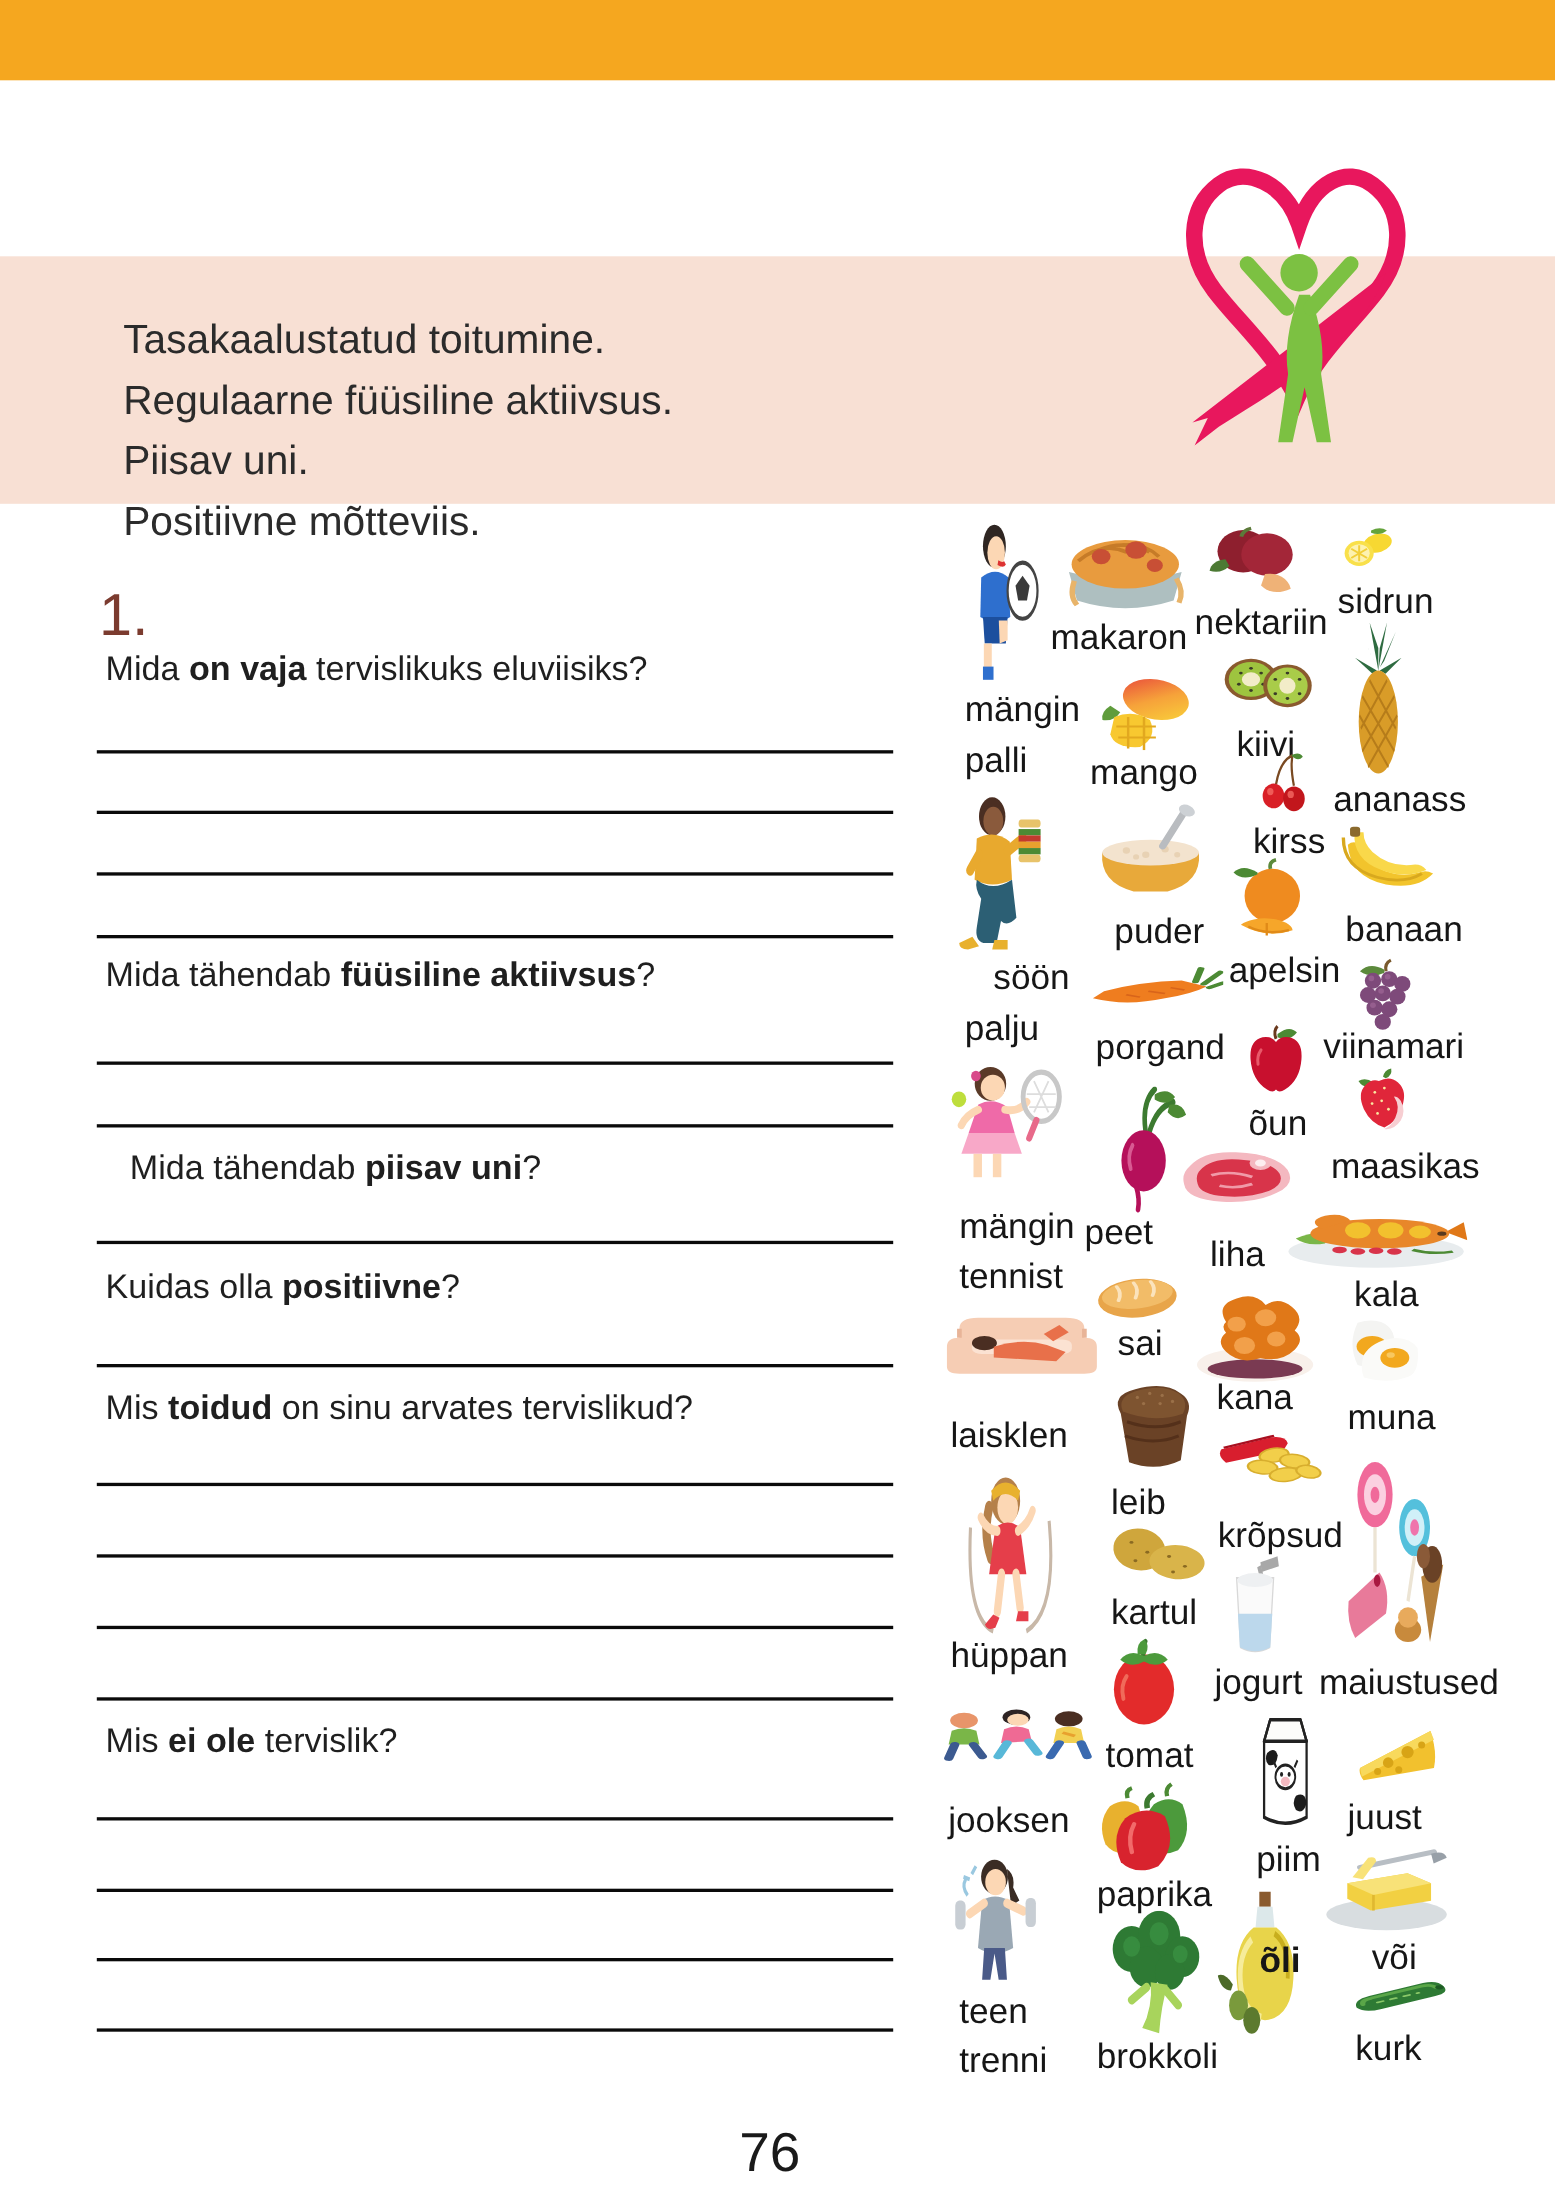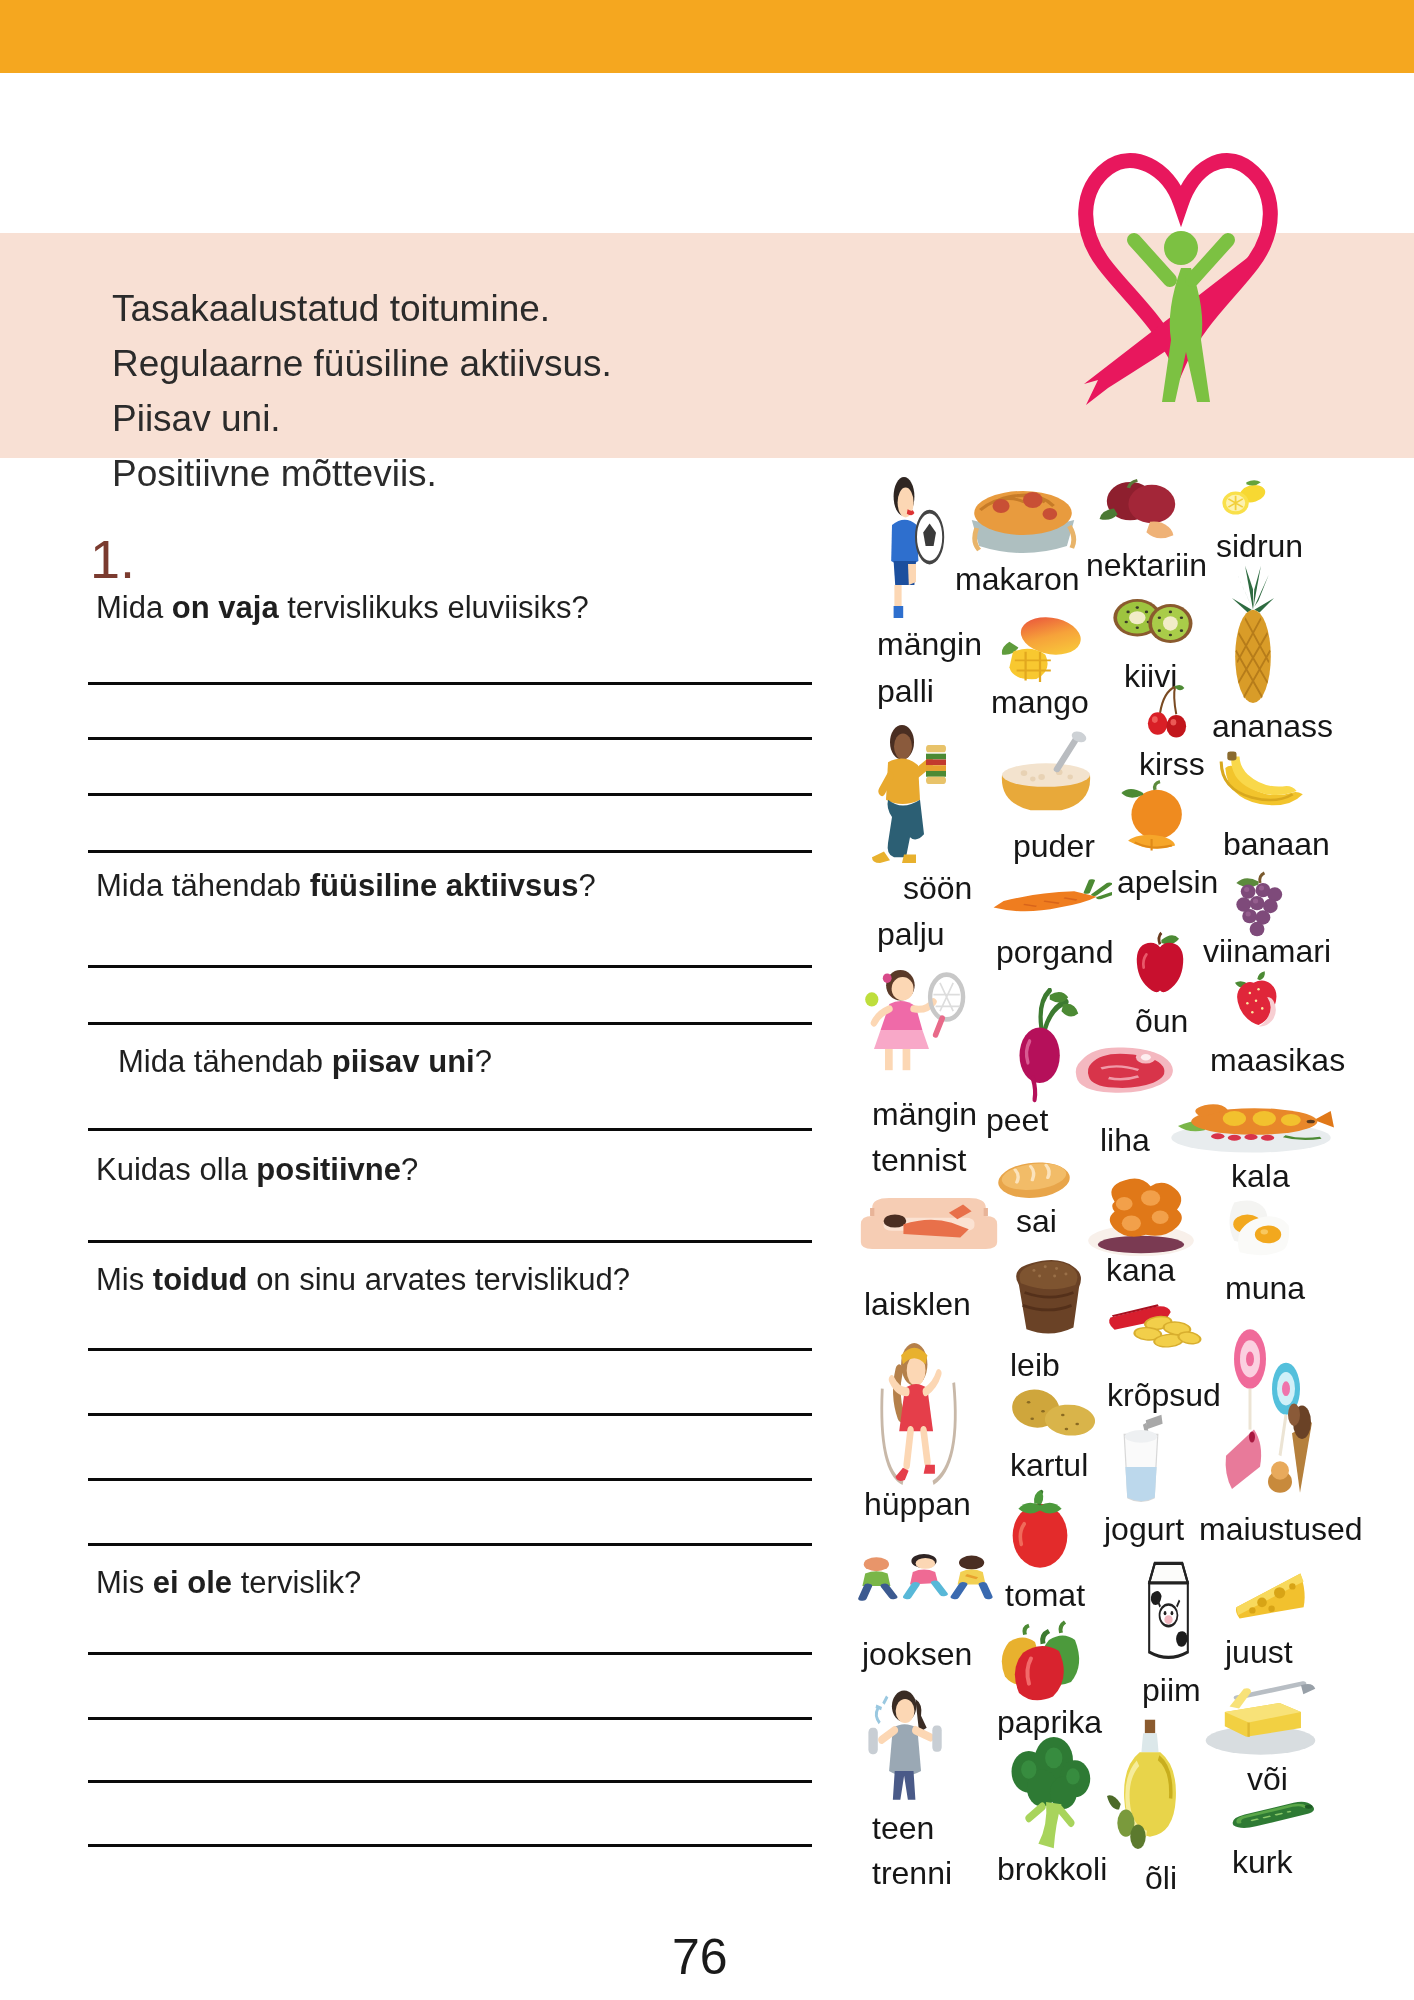--- a/index.html
+++ b/index.html
@@ -644,21 +644,21 @@
           <path d="M44 2 h12 v10 h-12 z" fill="#8a5a2e"></path>
           <path d="M42 12 h16 l2 14 h-20 z" fill="#dce8ea"></path>
           <path d="M38 26 h24 q20 10 18 34 q-2 26 -30 28 q-28 -2 -30 -28 q-2 -24 18 -34 z" fill="#e8d44a"></path>
           <path d="M36 34 q-14 10 -12 28 q2 20 22 24" stroke="#f6ec9a" stroke-width="5" fill="none"></path>
           <path d="M60 30 q16 8 14 30" stroke="#c8ae1e" stroke-width="4" fill="none"></path>
           <circle cx="22" cy="78" r="10" fill="#7a9a3c"></circle>
           <circle cx="36" cy="88" r="9" fill="#5c7a2e"></circle>
           <path d="M16 64 q-8 -8 -16 -6 q4 10 14 10 z" fill="#4c6a28"></path>
         </svg>
       </div>
-      <div class="vocab-label" style="left: 1145px; top: 1862px;">õli</div>
+      <div class="vocab-label" style="left: 1145px; top: 1766px; font-weight: bold;">õli</div>
       <div class="vocab-item" style="left: 1224px; top: 1791px; width: 94px; height: 49px;">
         <svg viewBox="0 0 100 100" preserveAspectRatio="none" class="vocab-icon">
           <path d="M10 70 Q6 56 22 48 L74 24 q14 -6 20 6 q6 12 -8 18 L34 72 q-16 8 -24 -2 z" fill="#2e7a34"></path>
           <path d="M16 64 Q14 56 24 52 L72 30 q10 -4 14 2" stroke="#5aa648" stroke-width="5" fill="none" stroke-linecap="round"></path>
           <path d="M30 60 l40 -18" stroke="#8ac868" stroke-width="3" stroke-linecap="round" stroke-dasharray="6 8"></path>
           <circle cx="90" cy="32" r="4" fill="#1e5a24"></circle>
         </svg>
       </div>
       <div class="vocab-label" style="left: 1232px; top: 1846px;">kurk</div>
     </div>

